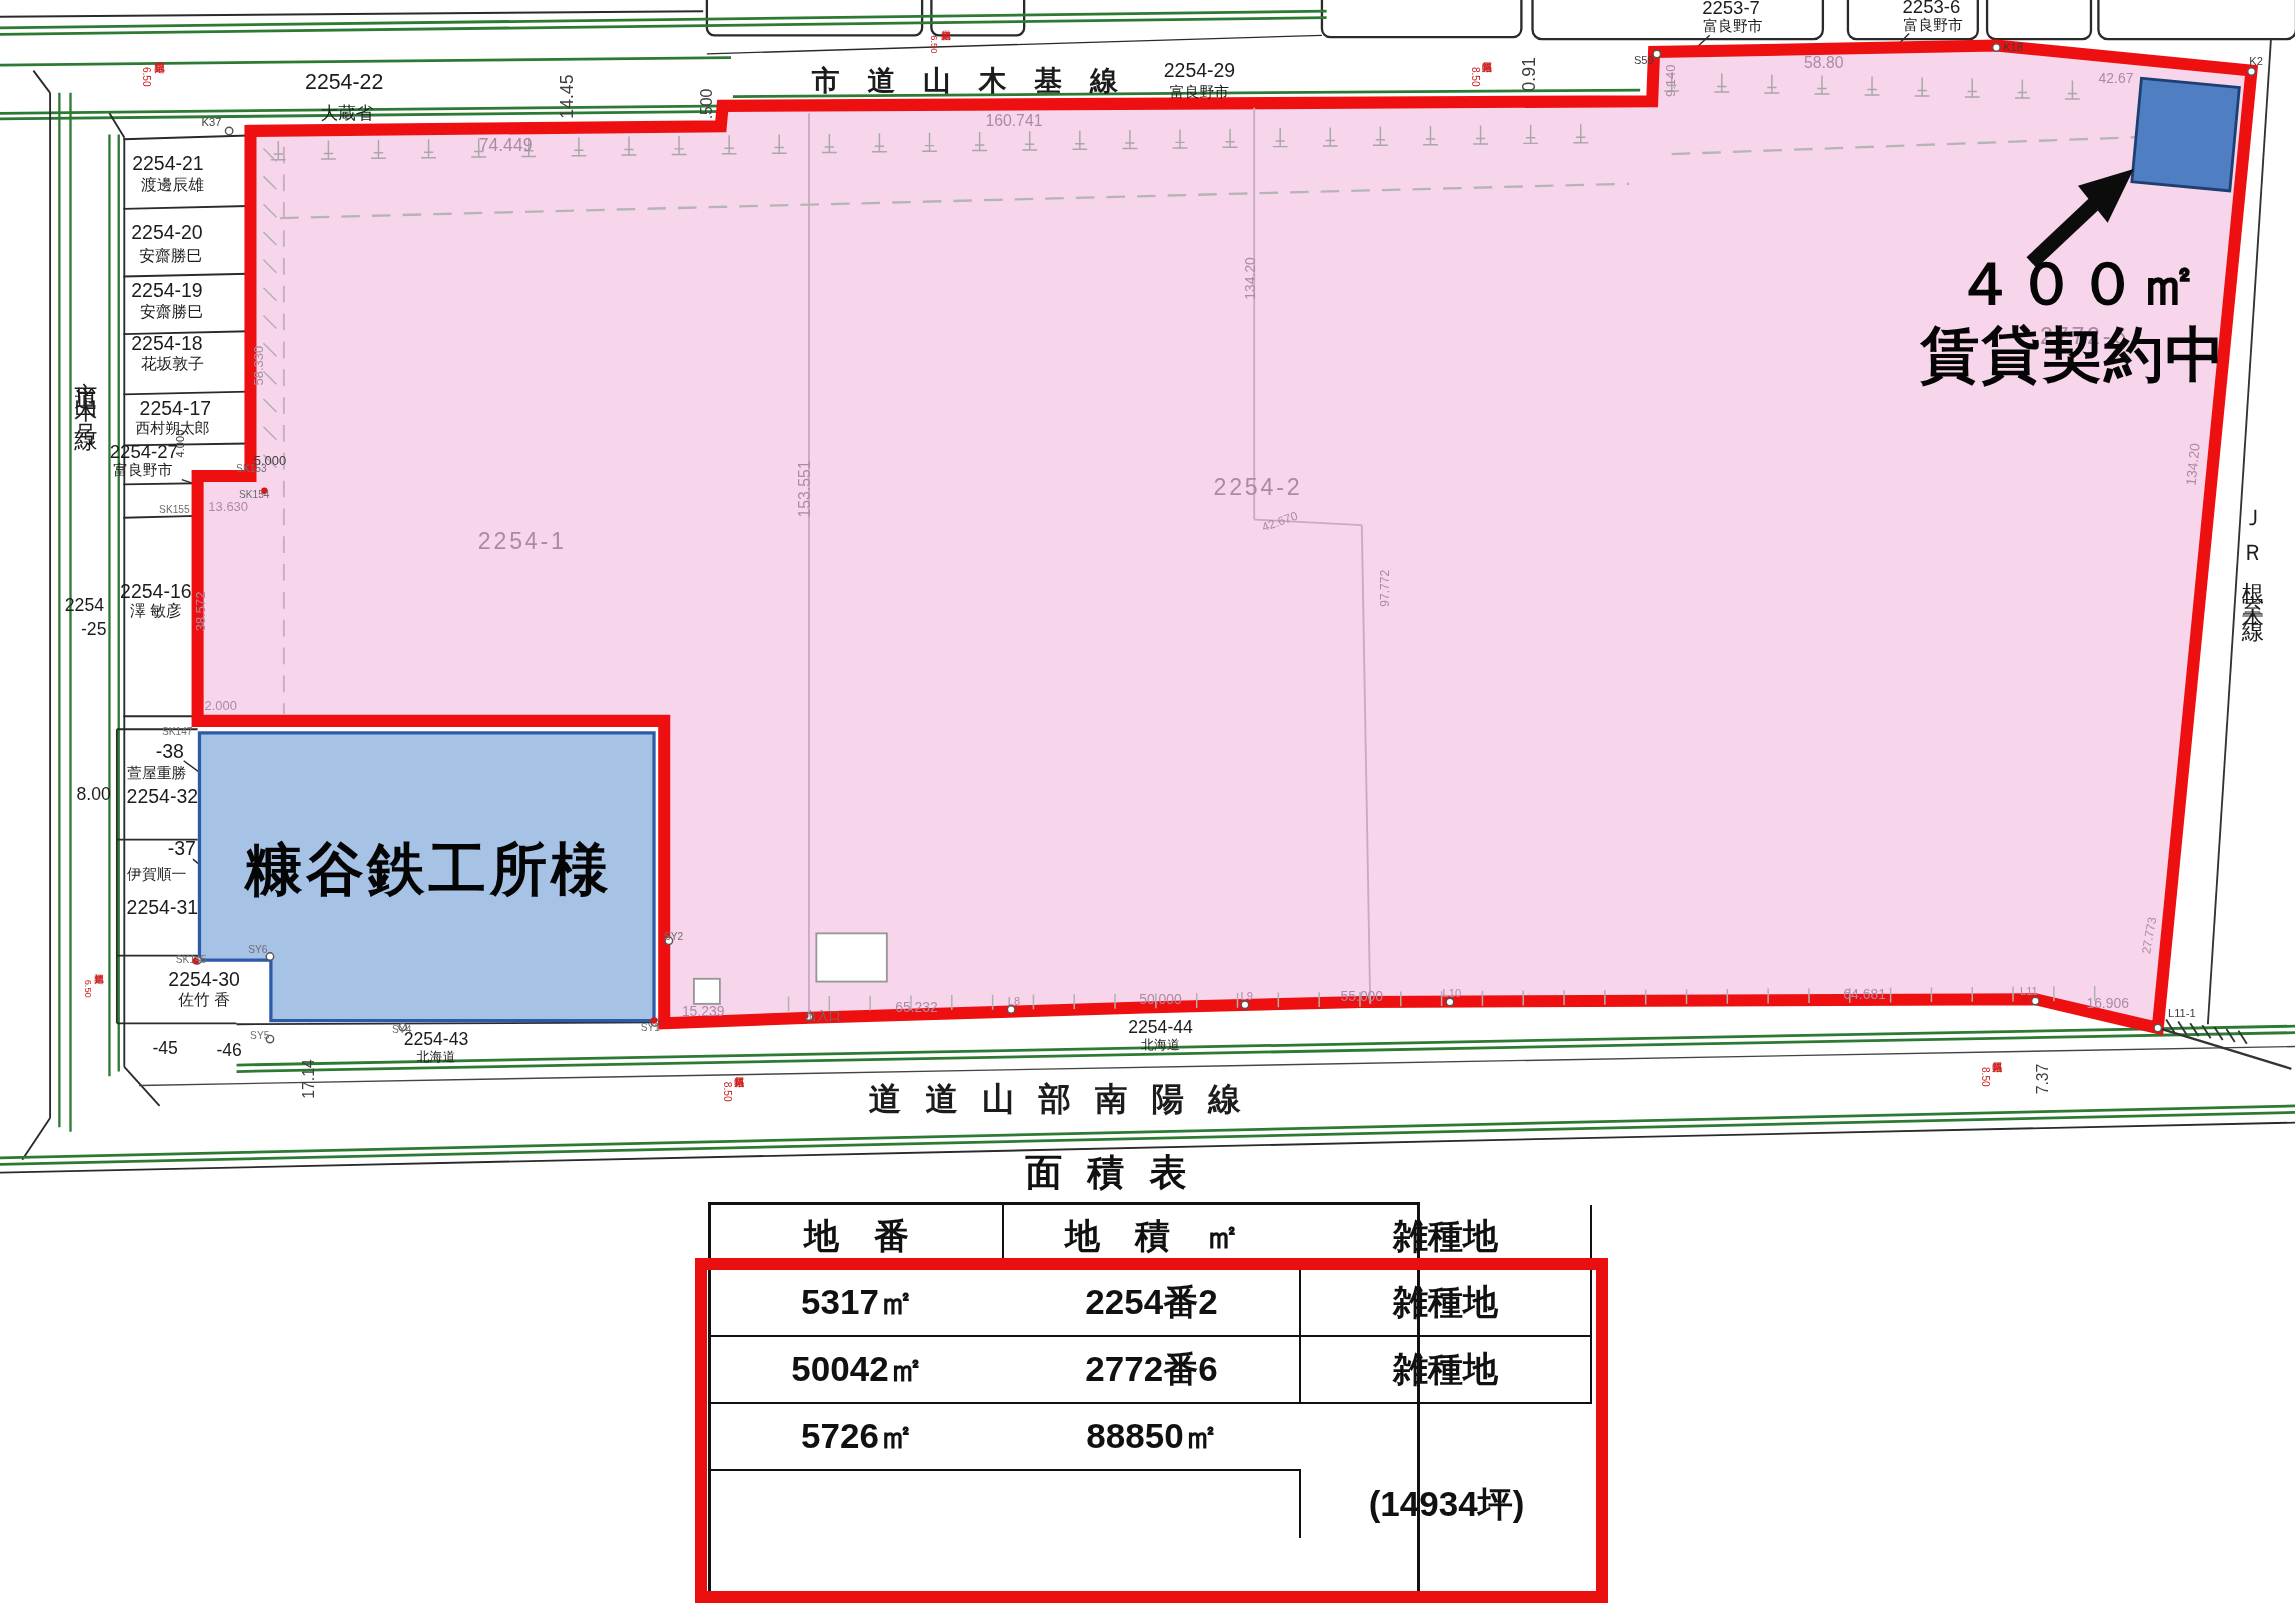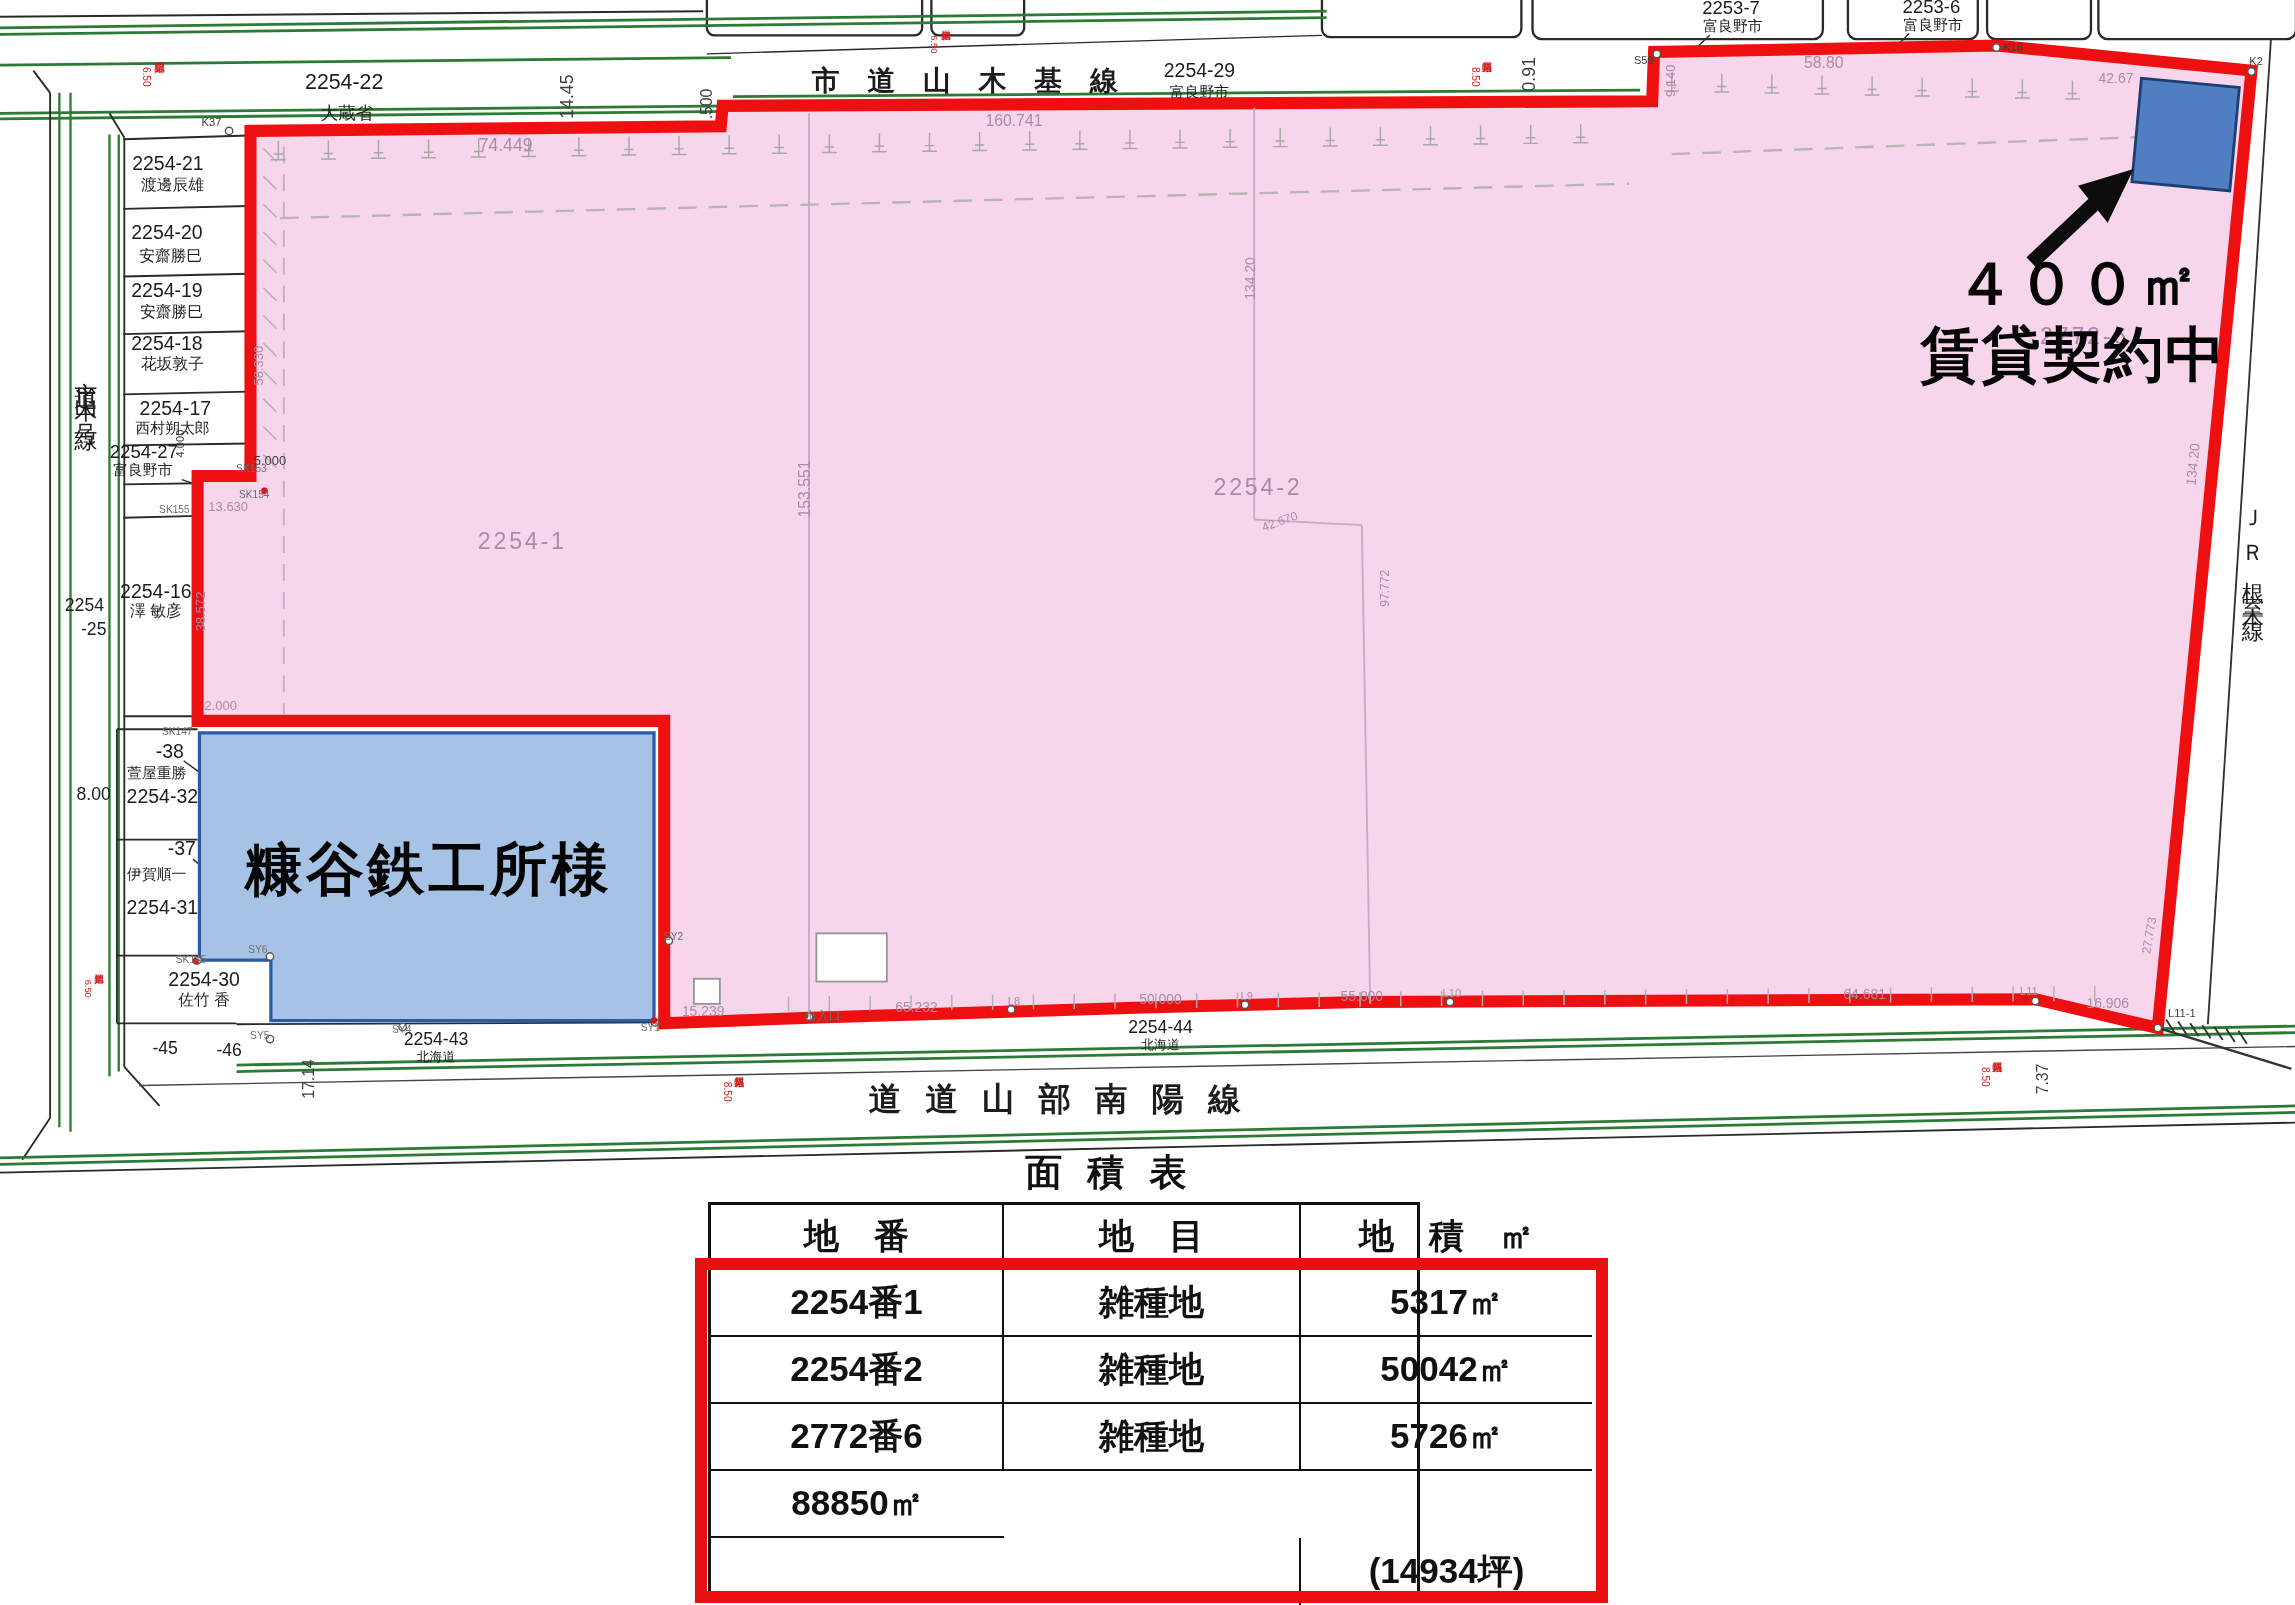--- a/index.html
+++ b/index.html
@@ -279,24 +279,22 @@
 
   <text x="462" y="958" font-size="62" font-weight="700" letter-spacing="4" text-anchor="middle" fill="#050505">糠谷鉄工所様</text>
   <text x="2240" y="328" font-size="64" font-weight="700" letter-spacing="2" text-anchor="middle" fill="#050505">４００㎡</text>
   <text x="2235" y="404" font-size="64" font-weight="700" letter-spacing="2" text-anchor="middle" fill="#050505">賃貸契約中</text>
 </svg>
 
 <div class="tbl-title">面 積 表</div>
 
 <div class="atable">
   <div class="cell">地　番</div>
-  <div class="cell">地　目</div>
   <div class="cell last-col">地　積　㎡</div>
 
-  <div class="cell">2254番1</div>
   <div class="cell">雑種地</div>
   <div class="cell last-col">5317㎡</div>
 
   <div class="cell">2254番2</div>
   <div class="cell">雑種地</div>
   <div class="cell last-col">50042㎡</div>
 
   <div class="cell">2772番6</div>
   <div class="cell">雑種地</div>
   <div class="cell last-col">5726㎡</div>

